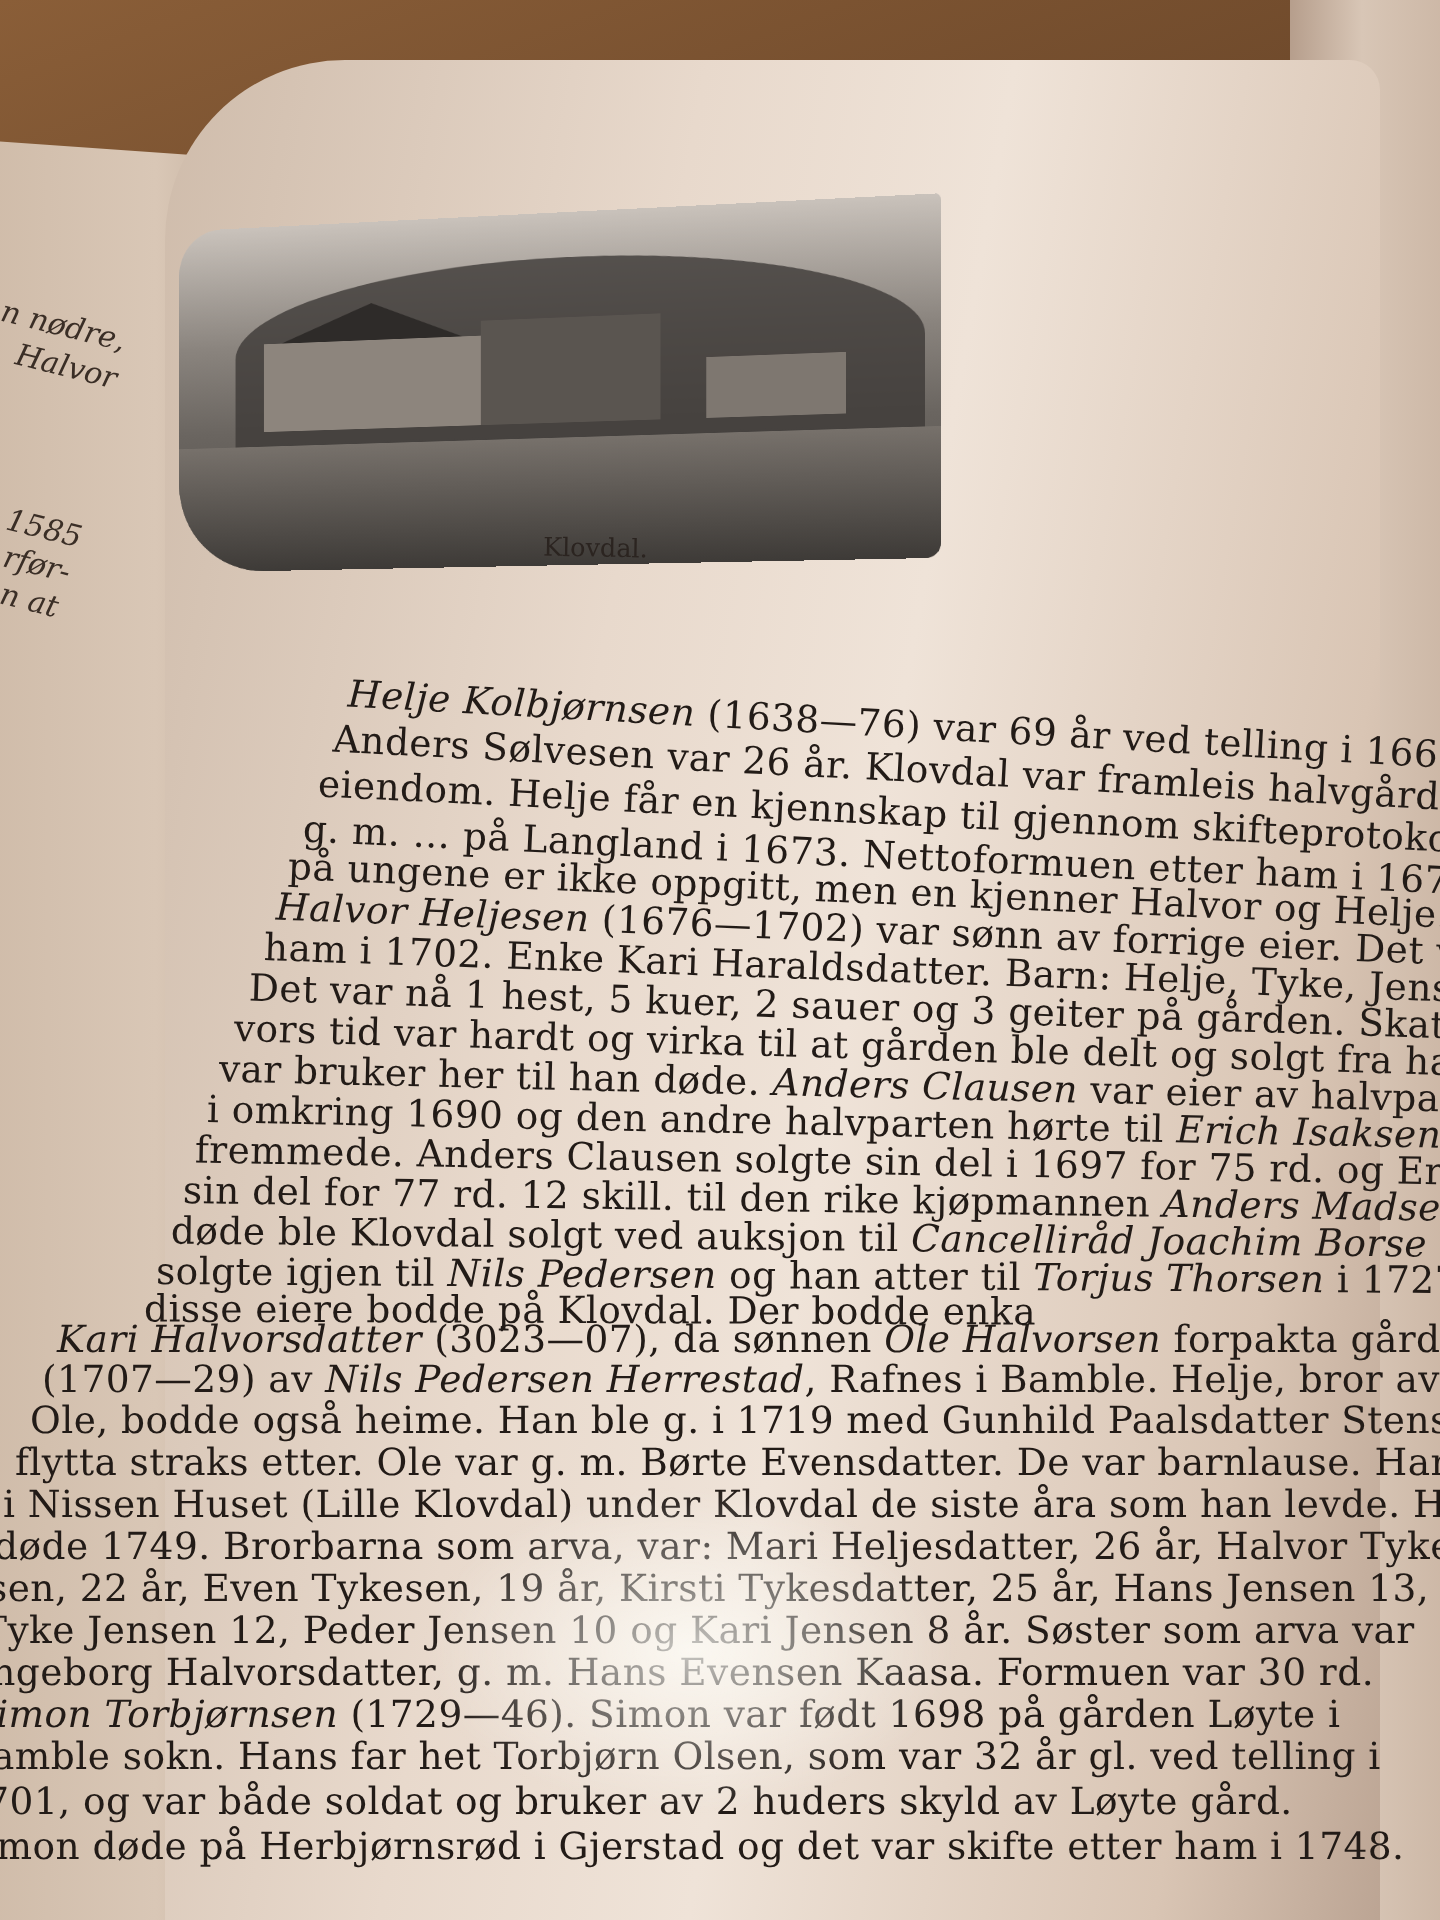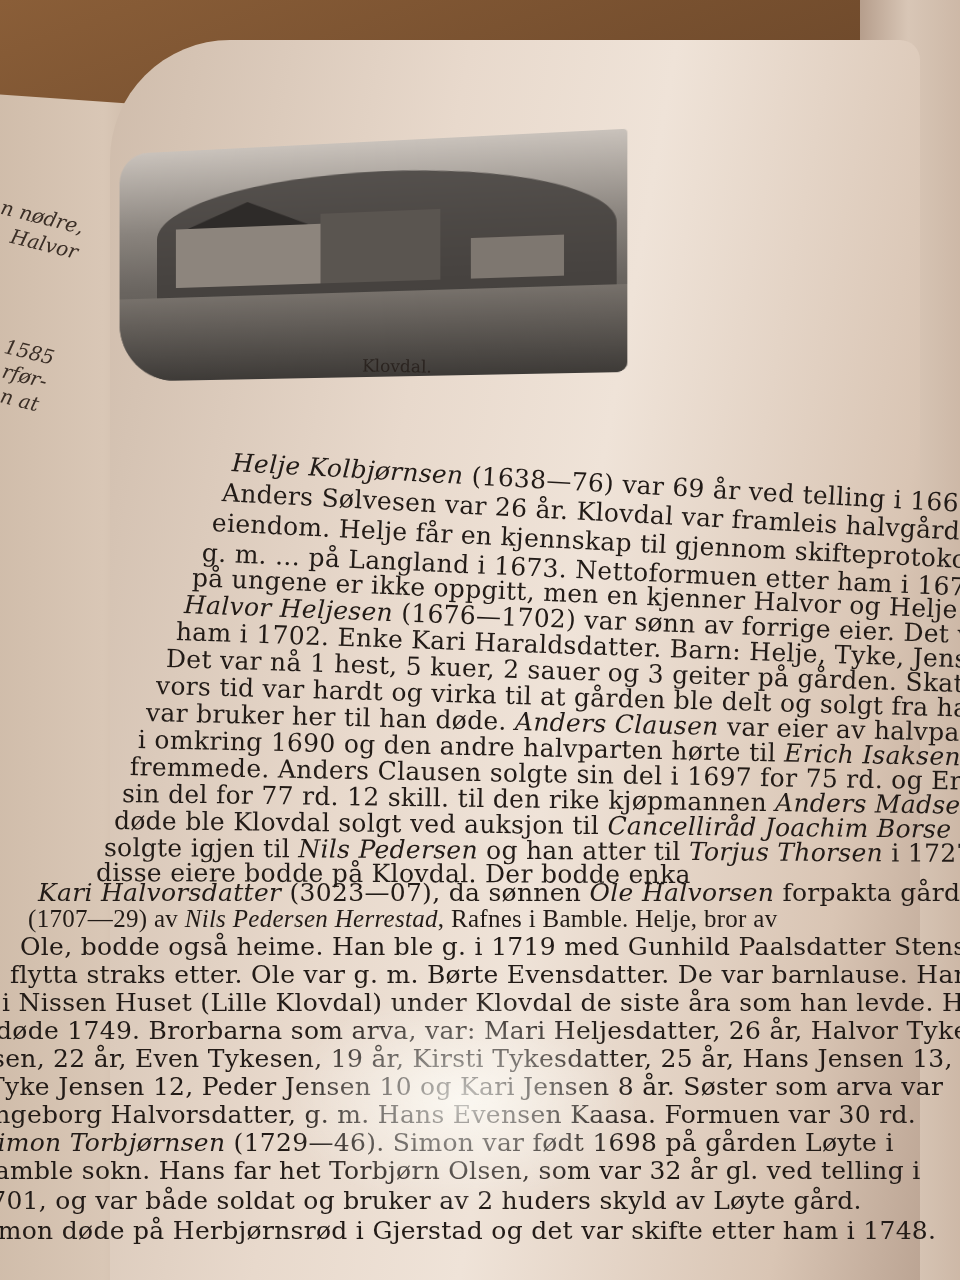--- a/index.html
+++ b/index.html
@@ -97,21 +97,21 @@
     <div class="line" style="left: 166px; top: 644px; transform: rotate(1.8deg);"><span>Det var nå 1 hest, 5 kuer, 2 sauer og 3 geiter på gården. Skattetrykket i Hal-</span></div>
     <div class="line" style="left: 156px; top: 671px; transform: rotate(1.6deg);"><span>vors tid var hardt og virka til at gården ble delt og solgt fra ham, men han</span></div>
     <div class="line" style="left: 146px; top: 698px; transform: rotate(1.4deg);"><span>var bruker her til han døde. </span><i>Anders Clausen</i><span> var eier av halvparten, 1½ tn.,</span></div>
     <div class="line" style="left: 138px; top: 725px; transform: rotate(1.2deg);"><span>i omkring 1690 og den andre halvparten hørte til </span><i>Erich Isaksen</i></div>
     <div class="line" style="left: 130px; top: 752px; transform: rotate(1deg);"><span>fremmede. Anders Clausen solgte sin del i 1697 for 75 rd. og Erich Isaksen</span></div>
     <div class="line" style="left: 122px; top: 779px; transform: rotate(0.8deg);"><span>sin del for 77 rd. 12 skill. til den rike kjøpmannen </span><i>Anders Madsen</i></div>
     <div class="line" style="left: 114px; top: 806px; transform: rotate(0.6deg);"><span>døde ble Klovdal solgt ved auksjon til </span><i>Cancelliråd Joachim Borse</i><span> (146 rd.). Han</span></div>
     <div class="line" style="left: 104px; top: 833px; transform: rotate(0.4deg);"><span>solgte igjen til </span><i>Nils Pedersen</i><span> og han atter til </span><i>Torjus Thorsen</i><span> i 1727. Ingen av</span></div>
     <div class="line" style="left: 96px; top: 858px; transform: rotate(0.2deg);"><span>disse eiere bodde på Klovdal. Der bodde enka</span></div>
     <div class="line" style="left: 38px; top: 878px; transform: rotate(0deg);"><i>Kari Halvorsdatter</i><span> (3023—07), da sønnen </span><i>Ole Halvorsen</i><span> forpakta gården</span></div>
-    <div class="line" style="left: 28px; top: 905px; transform: rotate(0deg); font-family: Liberation Serif, serif;"><span>(1707—29) av </span><i>Nils Pedersen Herrestad</i><span>, Rafnes i Bamble. Helje, bror av</span></div>
+    <div class="line" style="left: 28px; top: 905px; transform: rotate(0deg);"><span>(1707—29) av </span><i>Nils Pedersen Herrestad</i><span>, Rafnes i Bamble. Helje, bror av</span></div>
     <div class="line" style="left: 20px; top: 932px; transform: rotate(0deg);"><span>Ole, bodde også heime. Han ble g. i 1719 med Gunhild Paalsdatter Stenstad og</span></div>
     <div class="line" style="left: 10px; top: 960px; transform: rotate(0deg);"><span>flytta straks etter. Ole var g. m. Børte Evensdatter. De var barnlause. Han bodde</span></div>
     <div class="line" style="left: 2px; top: 988px; transform: rotate(0deg);"><span>i Nissen Huset (Lille Klovdal) under Klovdal de siste åra som han levde. Han</span></div>
     <div class="line" style="left: -4px; top: 1016px; transform: rotate(0deg);"><span>døde 1749. Brorbarna som arva, var: Mari Heljesdatter, 26 år, Halvor Tyke-</span></div>
     <div class="line" style="left: -8px; top: 1044px; transform: rotate(0deg);"><span>sen, 22 år, Even Tykesen, 19 år, Kirsti Tykesdatter, 25 år, Hans Jensen 13,</span></div>
     <div class="line" style="left: -12px; top: 1072px; transform: rotate(0deg);"><span>Tyke Jensen 12, Peder Jensen 10 og Kari Jensen 8 år. Søster som arva var</span></div>
     <div class="line" style="left: -16px; top: 1100px; transform: rotate(0deg);"><span>Ingeborg Halvorsdatter, g. m. Hans Evensen Kaasa. Formuen var 30 rd.</span></div>
     <div class="line" style="left: -20px; top: 1128px; transform: rotate(0deg);"><i>Simon Torbjørnsen</i><span> (1729—46). Simon var født 1698 på gården Løyte i</span></div>
     <div class="line" style="left: -24px; top: 1156px; transform: rotate(0deg);"><span>Bamble sokn. Hans far het Torbjørn Olsen, som var 32 år gl. ved telling i</span></div>
     <div class="line" style="left: -26px; top: 1186px; transform: rotate(0deg);"><span>1701, og var både soldat og bruker av 2 huders skyld av Løyte gård.</span></div>

